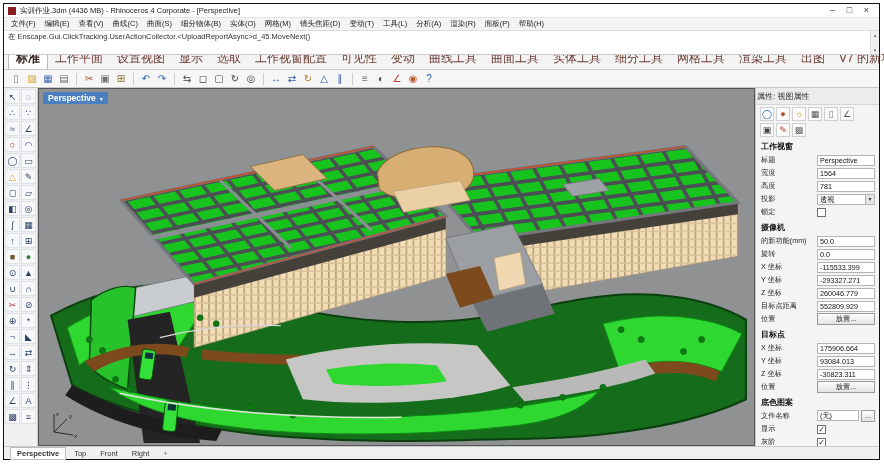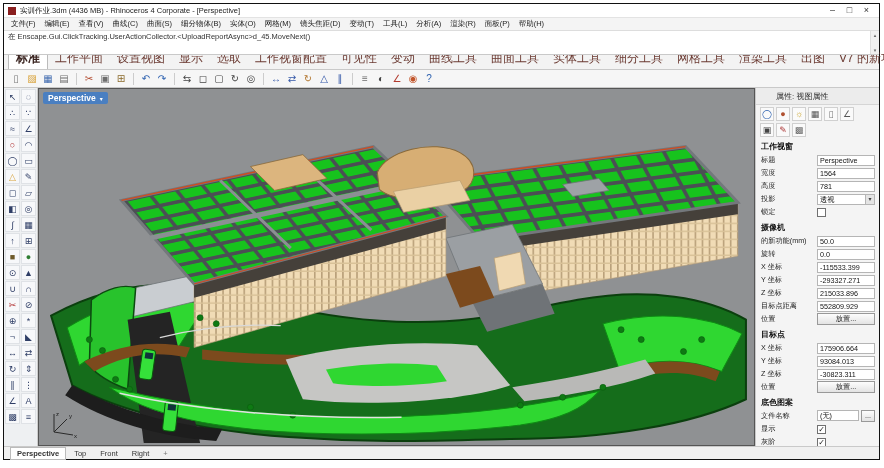--- a/index.html
+++ b/index.html
@@ -22,21 +22,21 @@
 .tsep{width:1px;height:12px;background:#ccc;margin:0 3px;flex:0 0 auto;}
 .main{flex:1;display:flex;min-height:0;}
 .palette{width:34px;background:#eef0f2;border-right:1px solid #ccc;display:grid;grid-template-columns:15px 15px;gap:1px;padding:1px;align-content:start;flex:0 0 auto;overflow:hidden;}
 .picon{width:15px;height:15px;font-size:9px;line-height:15px;text-align:center;background:#f7f8fa;border:1px solid #dfe2e6;}
 .viewport{flex:1;position:relative;background:#8f9193;border:1px solid #555;min-width:0;overflow:hidden;}
 #model{position:absolute;inset:0;width:100%;height:100%;}
 .vp-label{position:absolute;left:4px;top:3px;background:#4a7fc1;color:#fff;font-size:8.5px;font-weight:bold;padding:1px 5px;border-radius:2px;display:flex;gap:4px;align-items:center;z-index:2;}
 .vp-label .arr{font-size:6px;}
 .axis{position:absolute;left:6px;bottom:6px;z-index:2;}
 .props{width:124px;background:#f4f4f4;border-left:1px solid #c8c8c8;display:flex;flex-direction:column;overflow:hidden;flex:0 0 auto;}
-.props-header{font-size:8px;color:#333;padding:3px 20px 2px;background:#ececec;border-bottom:1px solid #d5d5d5;}
+.props-header{font-size:8px;color:#333;padding:3px 1px 2px;background:#ececec;border-bottom:1px solid #d5d5d5;}
 .props-icons{display:flex;gap:2px;padding:2px 4px 0;}
 .prop-icon{width:14px;height:14px;border:1px solid #d0d0d0;background:#fafafa;text-align:center;line-height:13px;font-size:9px;}
 #prop-sections{flex:1;padding:0 4px 4px 5px;overflow:hidden;}
 .sec-title{font-size:8px;font-weight:bold;color:#111;margin:4px 0 2px;}
 .prow{display:flex;align-items:center;height:12px;margin-bottom:1px;}
 .plabel{flex:0 0 56px;font-size:7.2px;color:#222;white-space:nowrap;overflow:hidden;}
 .pvalue{flex:1;height:11px;background:#fff;border:1px solid #b5b5b5;font-size:7.2px;color:#111;padding:0 2px;line-height:9px;white-space:nowrap;overflow:hidden;position:relative;}
 .pselect .dd{position:absolute;right:0;top:0;bottom:0;width:9px;background:#e4e4e4;border-left:1px solid #b5b5b5;font-size:6px;text-align:center;line-height:9px;color:#444;}
 .pcheck{width:9px;height:9px;background:#fff;border:1px solid #707070;font-size:8px;line-height:8px;text-align:center;color:#222;}
 .pbtn{flex:1;height:12px;background:linear-gradient(#fdfdfd,#e3e3e3);border:1px solid #999;font-size:7.2px;text-align:center;line-height:10px;color:#222;}
@@ -338,21 +338,21 @@
           <div class="prow">
             <span class="plabel">X 坐标</span>
             <span class="pvalue">-115533.399</span>
           </div>
           <div class="prow">
             <span class="plabel">Y 坐标</span>
             <span class="pvalue">-293327.271</span>
           </div>
           <div class="prow">
             <span class="plabel">Z 坐标</span>
-            <span class="pvalue">215033.896</span>
+            <span class="pvalue">260046.779</span>
           </div>
           <div class="prow">
             <span class="plabel">目标点距离</span>
             <span class="pvalue">552809.929</span>
           </div>
           <div class="prow">
             <span class="plabel">位置</span>
             <span class="pbtn">放置...</span>
           </div>
           <div class="sec-title">目标点</div>

